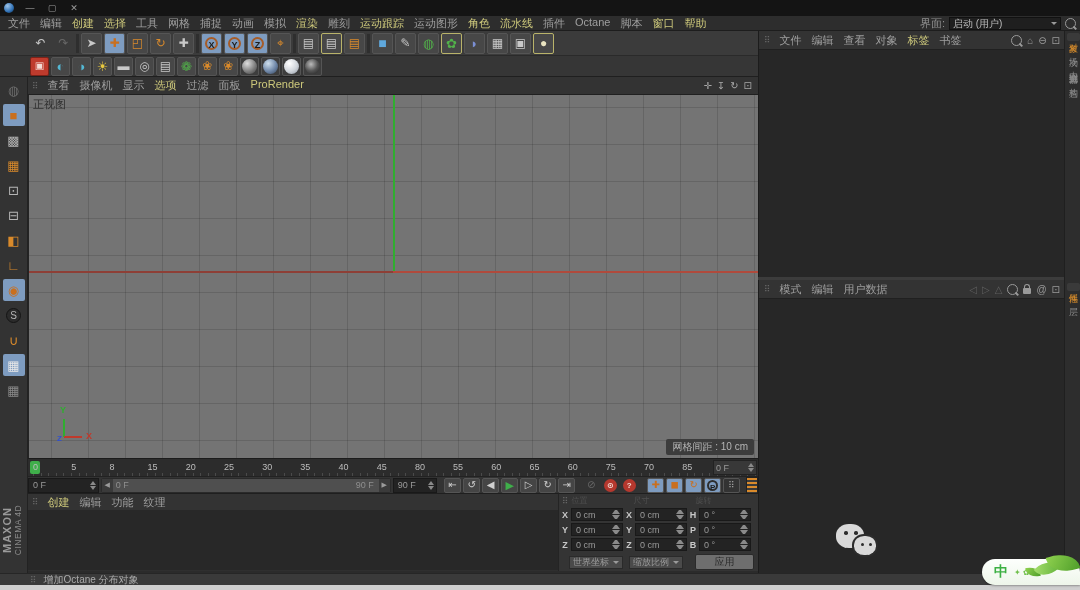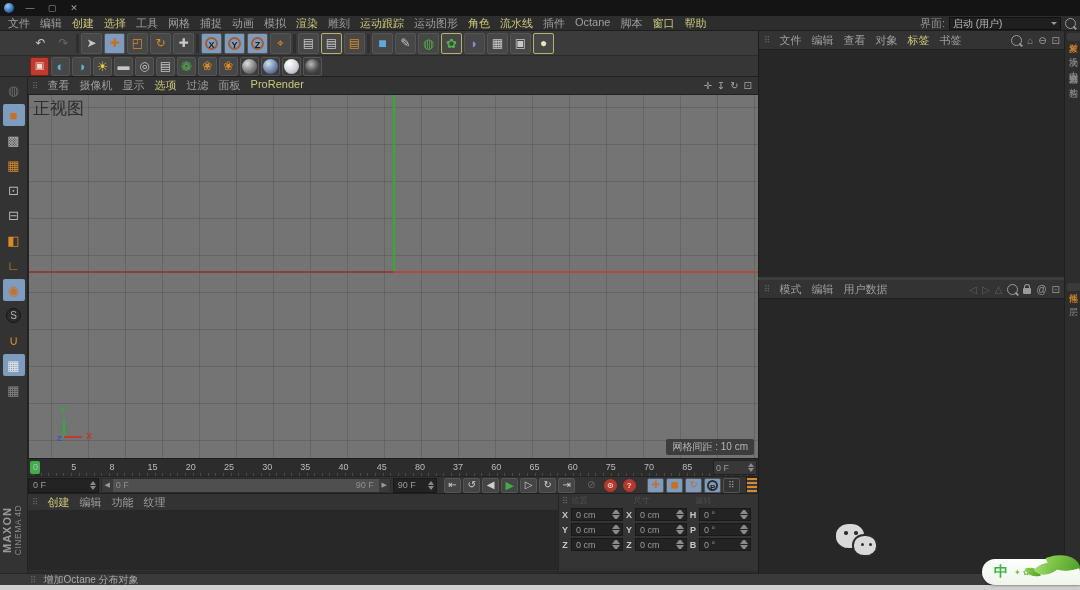--- a/index.html
+++ b/index.html
@@ -66,21 +66,21 @@
   
   .vp-menubar{left:28px;top:77px;width:730px;height:18px;background:#333;display:flex;align-items:center;font-size:11px;gap:10px;padding-left:4px;box-sizing:border-box;border-bottom:1px solid #202020;}
   .handle{color:#666;font-size:9px;letter-spacing:-1px;}
   .vp-menu-item{color:#9f9f9f;}
   .vp-menu-item[data-accent="true"]{color:#cdc87b;}
   .vp-nav{margin-left:auto;display:flex;gap:5px;padding-right:6px;}
   .vp-nav .nav{color:#a8a8a8;font-size:10px;}
   .vp-canvas{left:28px;top:95px;width:730px;height:363px;background:#747474;overflow:hidden;
     background-image:linear-gradient(rgba(0,0,0,.13) 1px,transparent 1px),linear-gradient(90deg,rgba(0,0,0,.13) 1px,transparent 1px);
     background-size:37px 37px;background-position:22px 12px;border-left:1px solid #242424;box-sizing:border-box;}
-  .vp-label{position:absolute;left:4px;top:2px;color:#2e2e2e;font-size:17px;}
+  .vp-label{position:absolute;left:4px;top:2px;color:#2e2e2e;font-size:11px;}
   .yaxis{position:absolute;left:364px;top:0;width:2px;height:176px;background:#2fae2f;}
   .xaxis-l{position:absolute;left:0;top:176px;width:364px;height:2px;background:#8e3f36;}
   .xaxis-r{position:absolute;left:364px;top:176px;width:366px;height:2px;background:#b04a3c;}
   .gizmo{position:absolute;left:22px;top:312px;width:50px;height:40px;font-size:9px;}
   .gz-y{position:absolute;left:12px;top:12px;width:1.5px;height:18px;background:#2fae2f;}
   .gz-ylab{position:absolute;left:9px;top:-2px;color:#2fae2f;font-weight:bold;}
   .gz-x{position:absolute;left:13px;top:29px;width:18px;height:1.5px;background:#c0392b;}
   .gz-xlab{position:absolute;left:35px;top:24px;color:#c0392b;font-weight:bold;}
   .gz-zlab{position:absolute;left:6px;top:27px;color:#2f4fd0;font-weight:bold;font-size:8px;}
   .gridlabel{position:absolute;right:4px;bottom:3px;background:#3c3c3c;color:#b5b5b5;font-size:10px;padding:1px 6px;border-radius:2px;}
@@ -419,21 +419,21 @@
       <span class="tick">5</span>
       <span class="tick">8</span>
       <span class="tick">15</span>
       <span class="tick">20</span>
       <span class="tick">25</span>
       <span class="tick">30</span>
       <span class="tick">35</span>
       <span class="tick">40</span>
       <span class="tick">45</span>
       <span class="tick">80</span>
-      <span class="tick">37</span>
+      <span class="tick">55</span>
       <span class="tick">60</span>
       <span class="tick">65</span>
       <span class="tick">60</span>
       <span class="tick">75</span>
       <span class="tick">70</span>
       <span class="tick">85</span>
       <span class="tick">90</span>
     </div>
   <span class="ruler-mini">
       <i>0 F</i>
@@ -596,20 +596,31 @@
           </span>
         </div>
         <div class="crow">
           <b>B</b>
           <span class="fld">
             <i>0 °</i>
             <b class="spin"></b>
           </span>
         </div>
       </div>
+  </div>
+  <div class="foot">
+    <span class="dd">
+        <span>世界坐标</span>
+        <b class="caret"></b>
+      </span>
+    <span class="dd">
+        <span>缩放比例</span>
+        <b class="caret"></b>
+      </span>
+    <span class="applybtn">应用</span>
   </div>
 </div>
 
 <div class="abs om">
   <div class="bar">
     <span class="handle">⠿</span>
     <div style="display:flex;gap:10px">
         <span class="om-item">文件</span>
         <span class="om-item">编辑</span>
         <span class="om-item">查看</span>

